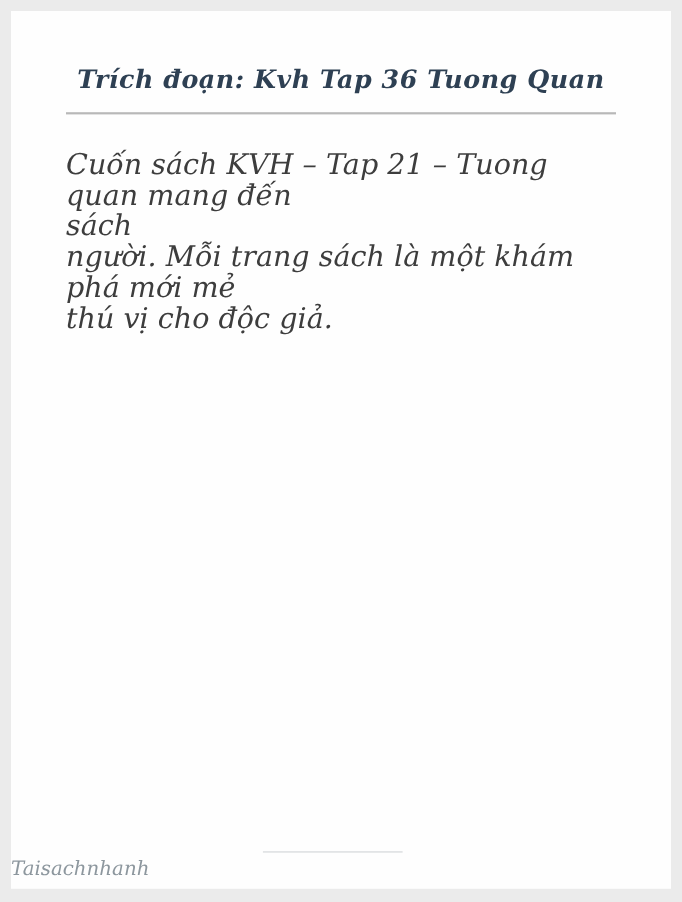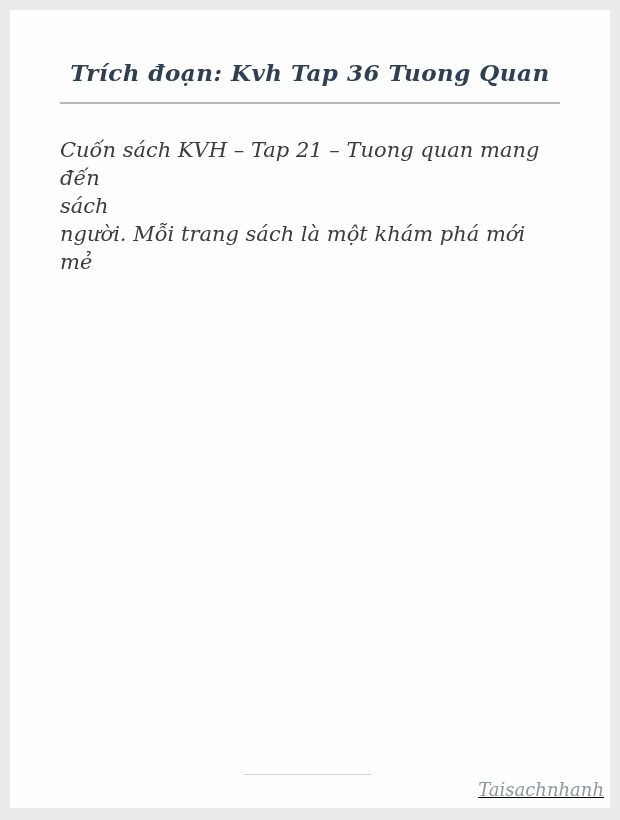--- a/index.html
+++ b/index.html
@@ -38,34 +38,33 @@
     color: #2e4053;
   }
   .title-divider {
     border: none;
     border-top: 2px solid #b8b8b8;
     margin: 0;
   }
   .excerpt {
     margin-top: 32px;
     font-style: italic;
-    font-size: 21px;
+    font-size: 26px;
     line-height: 28px;
     color: #3d3d3d;
   }
   .excerpt p {
     margin: 0;
   }
   .footer {
     position: absolute;
     left: 0;
-    right: 6px;
+    right: 16px;
     bottom: 6px;
-    text-align: right;
-    text-decoration: underline;
+    text-align: left;
   }
   .footer-divider {
     width: 127px;
     height: 0;
     border-top: 1px solid #d0d3d6;
     margin: 0 auto 3px auto;
   }
   .footer-brand {
     font-style: italic;
     font-size: 18px;
@@ -80,20 +79,21 @@
   <div class="page">
 
     <h1 class="title">Trích đoạn: Kvh Tap 36 Tuong Quan</h1>
 
     <hr class="title-divider">
 
     <div class="excerpt">
       <p>Cuốn sách KVH – Tap 21 – Tuong quan mang đến</p>
       <p>sách</p>
       <p>người. Mỗi trang sách là một khám phá mới mẻ</p>
+      <p>thú vị cho độc giả.</p>
     </div>
 
     <div class="footer">
       <div class="footer-divider"></div>
       <div class="footer-brand">Taisachnhanh</div>
     </div>
 
   </div>
 </div>
 

